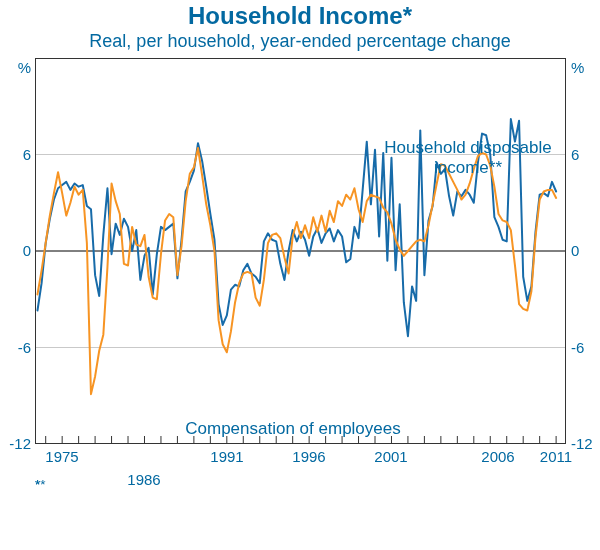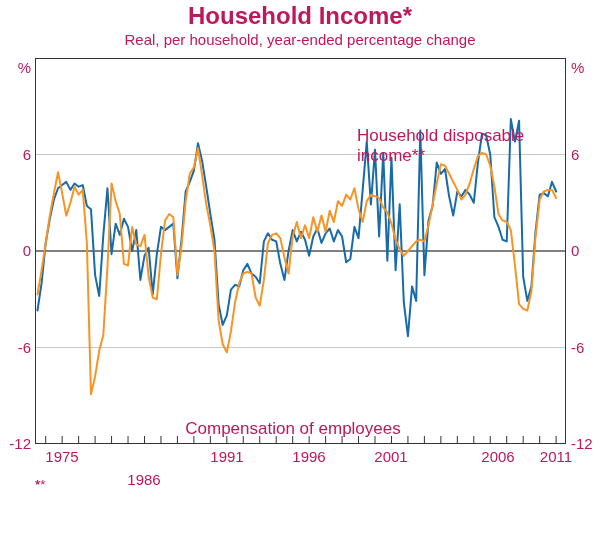--- a/index.html
+++ b/index.html
@@ -1,28 +1,28 @@
 <!DOCTYPE html>
 <html><head>
 <meta charset="utf-8">
 <style>
   html,body{margin:0;padding:0;background:#fff;}
   #fig{position:relative;width:600px;height:550px;background:#ffffff;overflow:hidden;
-       font-family:"Liberation Sans", sans-serif;color:#be185d;}
+       font-family:"Liberation Sans", sans-serif;color:#0369a1;}
   .title{position:absolute;top:2px;left:0;width:600px;text-align:center;
          font-size:24px;font-weight:bold;letter-spacing:0px;}
-  .subtitle{position:absolute;top:31px;left:0;width:600px;text-align:center;font-size:15px;}
+  .subtitle{position:absolute;top:31px;left:0;width:600px;text-align:center;font-size:18px;}
   #plot{position:absolute;left:35px;top:58px;width:531px;height:386px;}
   #plot svg{position:absolute;left:0;top:0;}
   .axis-label{position:absolute;font-size:15px;line-height:18px;}
   .ylab-left{width:28px;text-align:right;}
   .ylab-right{width:30px;text-align:left;}
   .xlab{width:52px;text-align:center;}
   .legend{position:absolute;font-size:17px;line-height:20px;}
-  .legend.blue{left:322px;top:68px;width:222px;}
+  .legend.blue{left:322px;top:80px;width:222px;text-align:center;}
   .legend.orange{left:108px;top:361px;width:300px;text-align:center;}
   .footnotes{position:absolute;left:35px;top:477px;width:515px;font-size:13.5px;line-height:16.5px;}
   .fn{position:relative;padding-left:27px;}
   .fn-marker{position:absolute;left:0;top:0;}
   .sources{margin-top:0px;}
 </style>
 </head>
 <body>
 
 <div id="fig">

